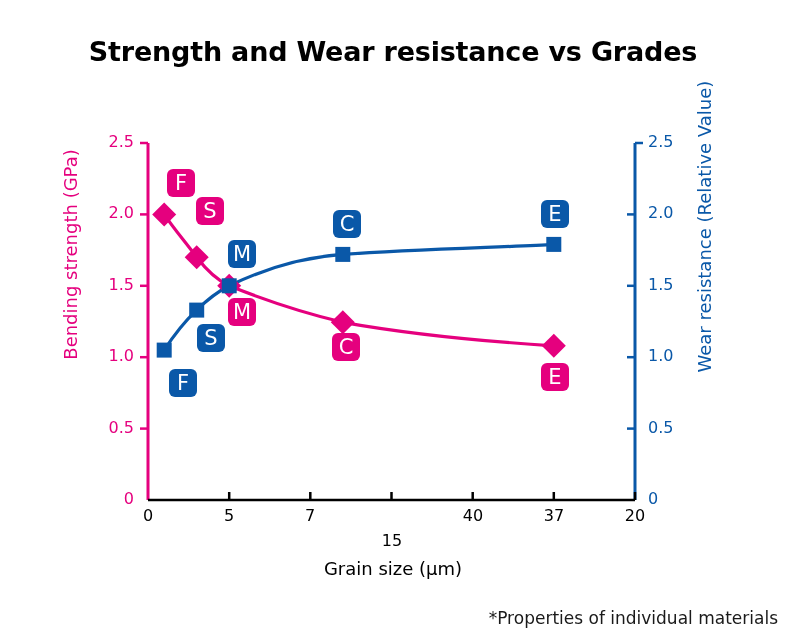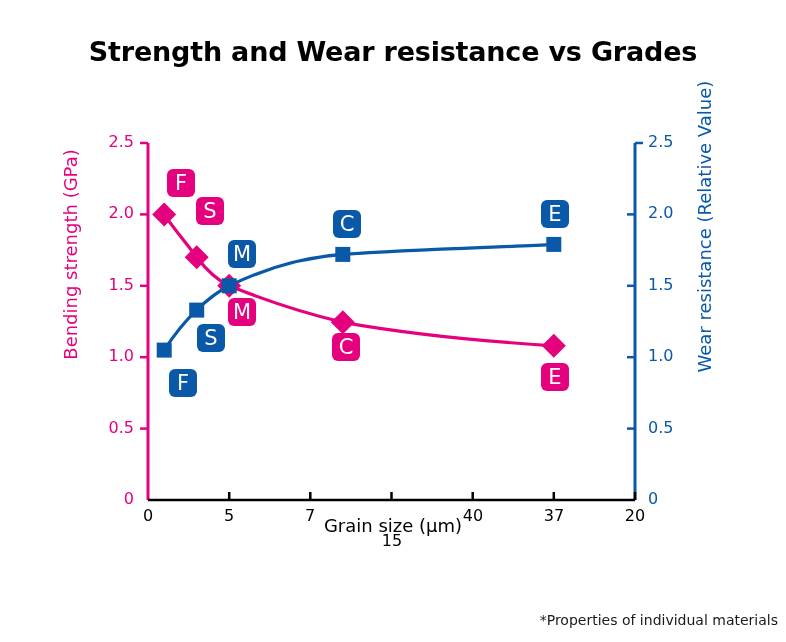--- a/index.html
+++ b/index.html
@@ -29,21 +29,21 @@
     font-size: 27px;
     font-weight: bold;
     color: #000000;
     letter-spacing: -0.2px;
     white-space: nowrap;
   }
   #footnote {
     position: absolute;
     right: 8px;
     bottom: 14px;
-    font-size: 14px;
+    font-size: 17px;
     color: #1a1a1a;
     white-space: nowrap;
   }
   #plot-svg {
     position: absolute;
     left: 0;
     top: 0;
   }
   .axis-title {
     position: absolute;
@@ -62,21 +62,21 @@
     color: #0a58a8;
     left: 574px;
     top: 232px;
     width: 260px;
     text-align: center;
     transform: rotate(-90deg);
   }
   #x-title {
     color: #000000;
     left: 248px;
-    top: 515px;
+    top: 558px;
     width: 290px;
     text-align: center;
   }
   .tick-label {
     position: absolute;
     font-size: 16px;
     white-space: nowrap;
   }
   .tick-left  { color: #e5007e; text-align: right; width: 46px; }
   .tick-right { color: #0a58a8; text-align: left;  width: 46px; }

